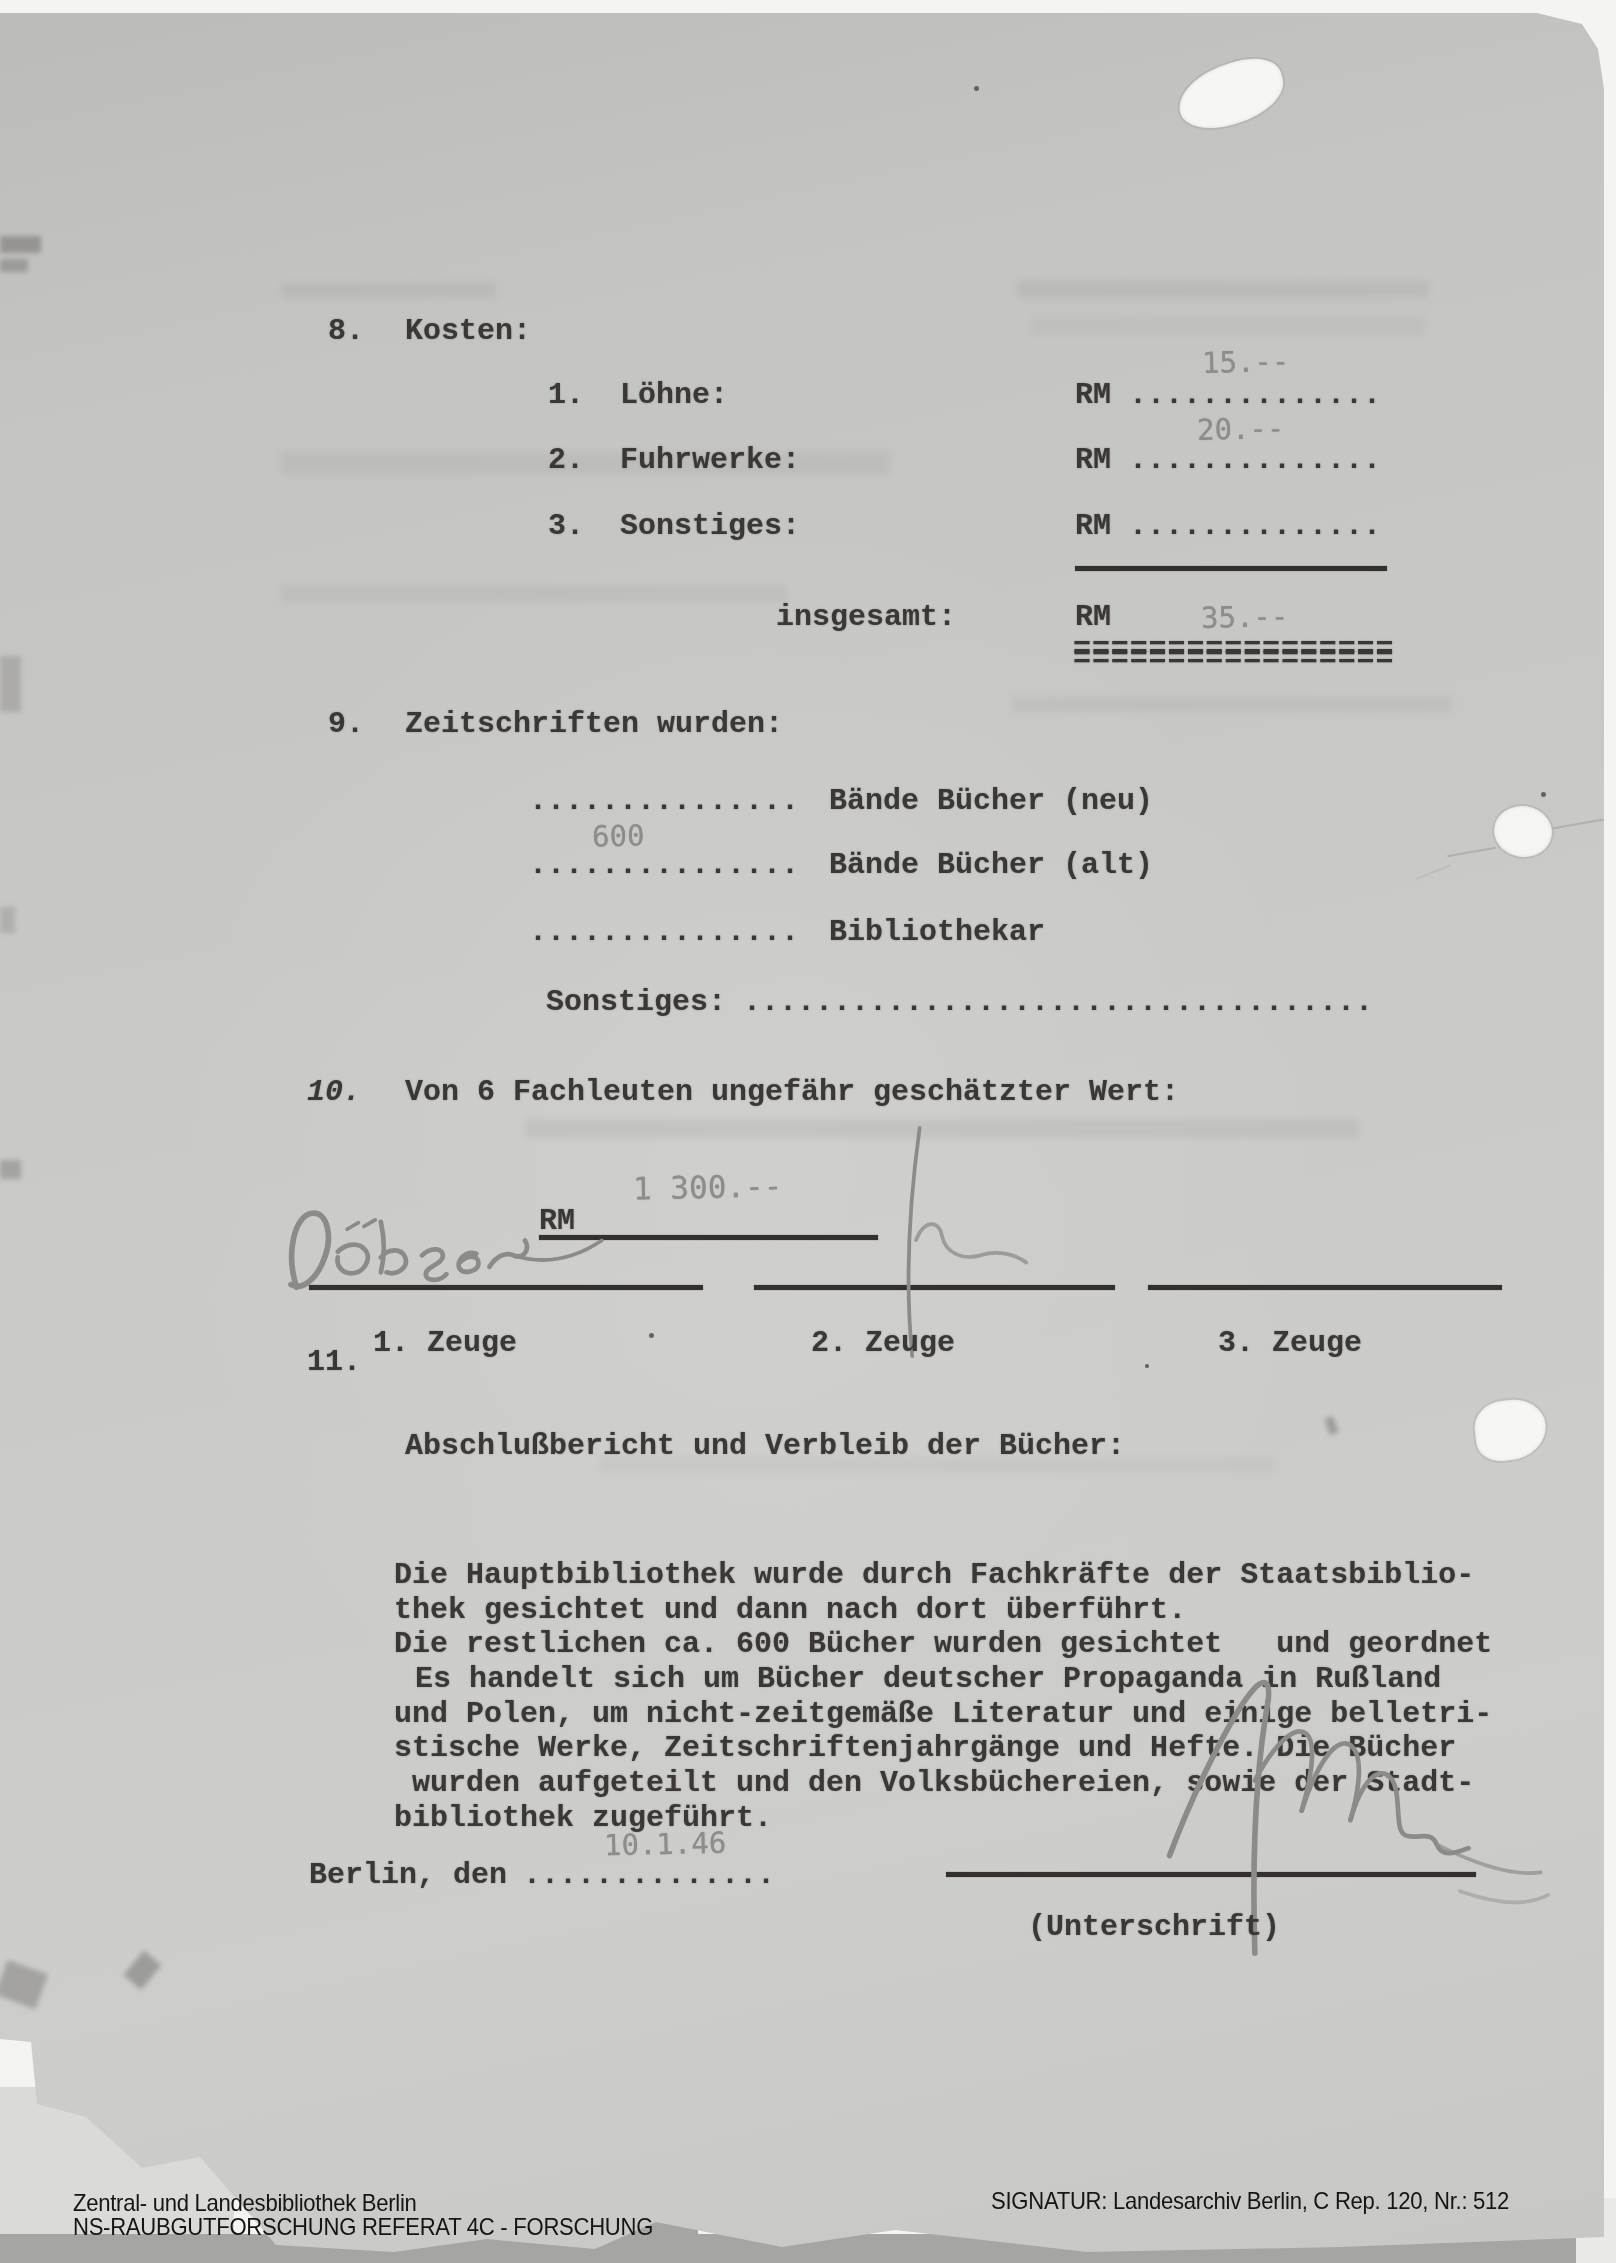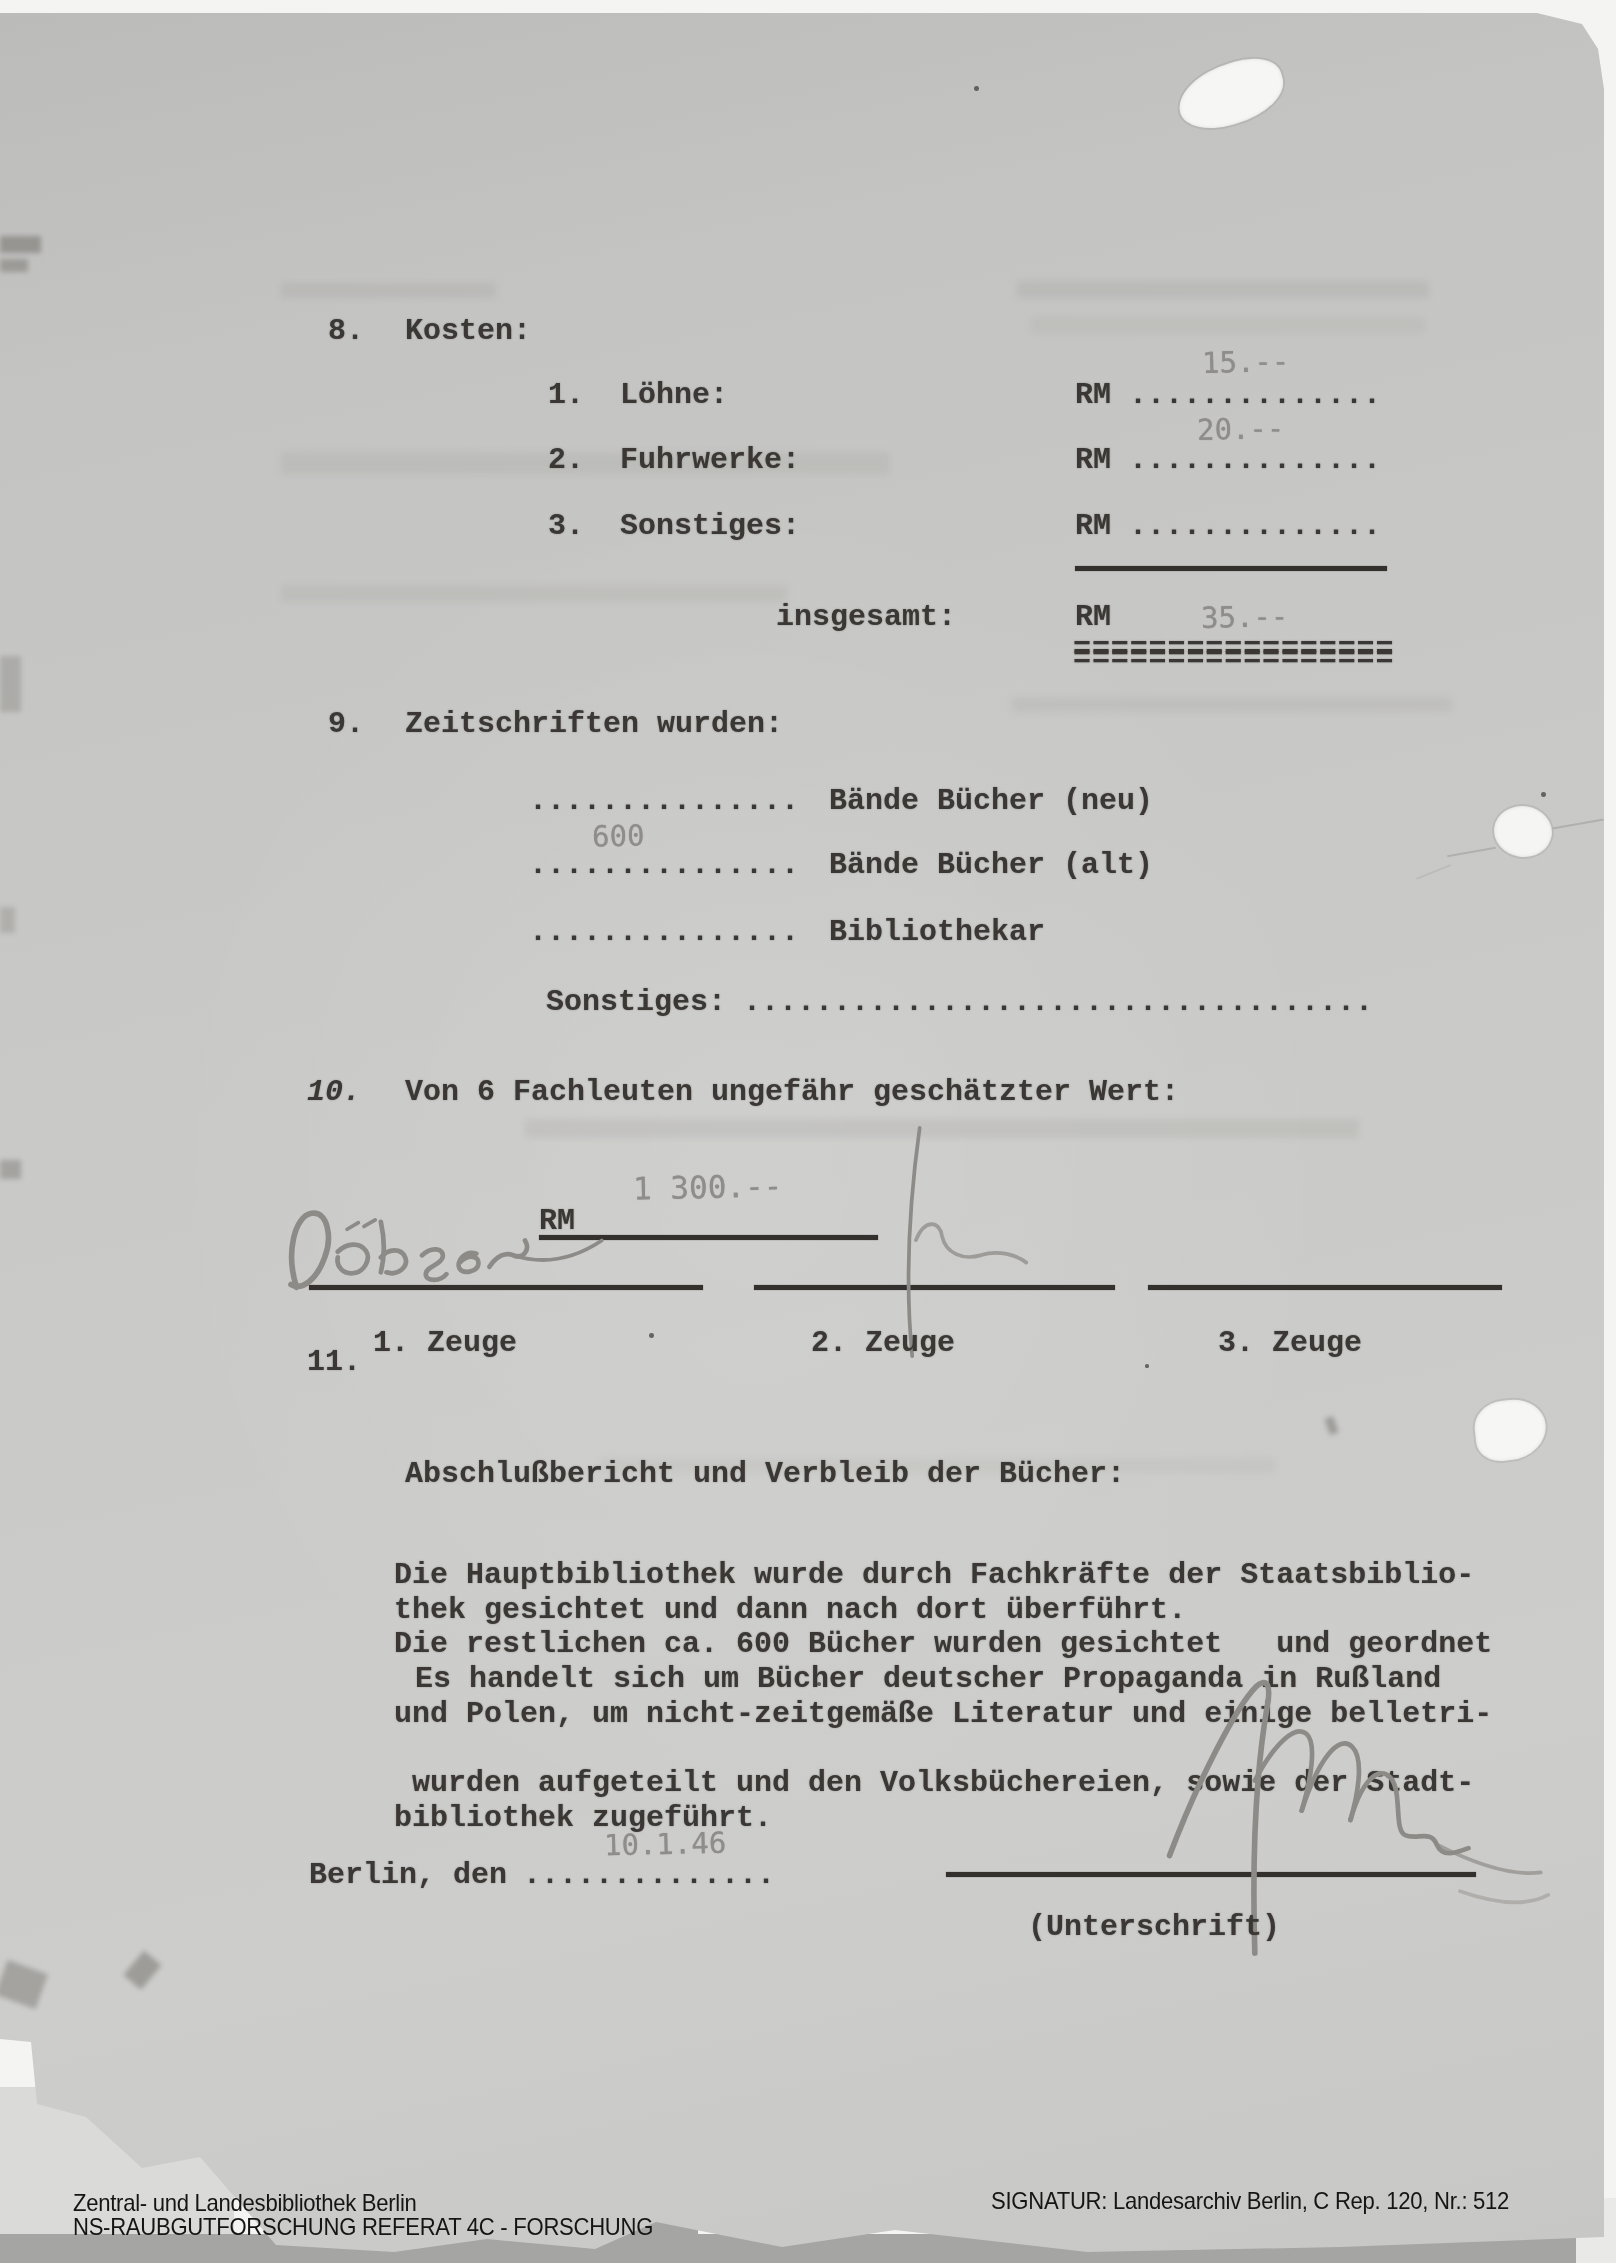--- a/index.html
+++ b/index.html
@@ -149,28 +149,29 @@
   <svg class="abs sig" style="left:843px;top:1120px;" width="215" height="244" viewBox="0 0 230 260">
     <path stroke-width="4" d="M82,8 C72,80 66,170 74,252"></path>
     <path stroke-width="4" d="M78,128 C88,104 104,108 106,124 C110,142 128,150 148,144 C166,138 186,144 196,152" opacity=".75"></path>
   </svg>
 
   <span class="abs typed" style="left:373px;top:1327px;">1. Zeuge</span>
   <span class="abs typed" style="left:811px;top:1327px;">2. Zeuge</span>
   <span class="abs typed" style="left:1218px;top:1327px;">3. Zeuge</span>
 
   <span class="abs typed" style="left:307px;top:1346px;">11.</span>
-  <span class="abs typed" style="left:405px;top:1430px;margin-top:28px;">Abschlußbericht und Verbleib der Bücher:</span>
+  <span class="abs typed" style="left:405px;top:1430px;">Abschlußbericht und Verbleib der Bücher:</span>
 
 
   <span class="abs typed" style="left:394px;top:1559px;">Die Hauptbibliothek wurde durch Fachkräfte der Staatsbiblio-</span>
   <span class="abs typed" style="left:394px;top:1594px;">thek gesichtet und dann nach dort überführt.</span>
   <span class="abs typed" style="left:394px;top:1628px;">Die restlichen ca. 600 Bücher wurden gesichtet   und geordnet</span>
   <span class="abs typed" style="left:415px;top:1663px;">Es handelt sich um Bücher deutscher Propaganda in Rußland</span>
   <span class="abs typed" style="left:394px;top:1698px;">und Polen, um nicht-zeitgemäße Literatur und einige belletri-</span>
+  <span class="abs typed" style="left:394px;top:1732px;">stische Werke, Zeitschriftenjahrgänge und Hefte. Die Bücher</span>
   <span class="abs typed" style="left:394px;top:1767px;"> wurden aufgeteilt und den Volksbüchereien, sowie der Stadt-</span>
   <span class="abs typed" style="left:394px;top:1802px;">bibliothek zugeführt.</span>
 
   <span class="abs pencil" style="left:604px;top:1827px;">10.1.46</span>
   <span class="abs typed" style="left:309px;top:1859px;">Berlin, den</span>
   <span class="abs typed" style="left:523px;top:1859px;">..............</span>
 
   <div class="abs rule" style="left:946px;top:1872px;width:530px;height:4.7px;"></div>
 
   <svg class="abs sig" style="left:1059px;top:1668px;" width="506" height="319" viewBox="0 0 540 340">

